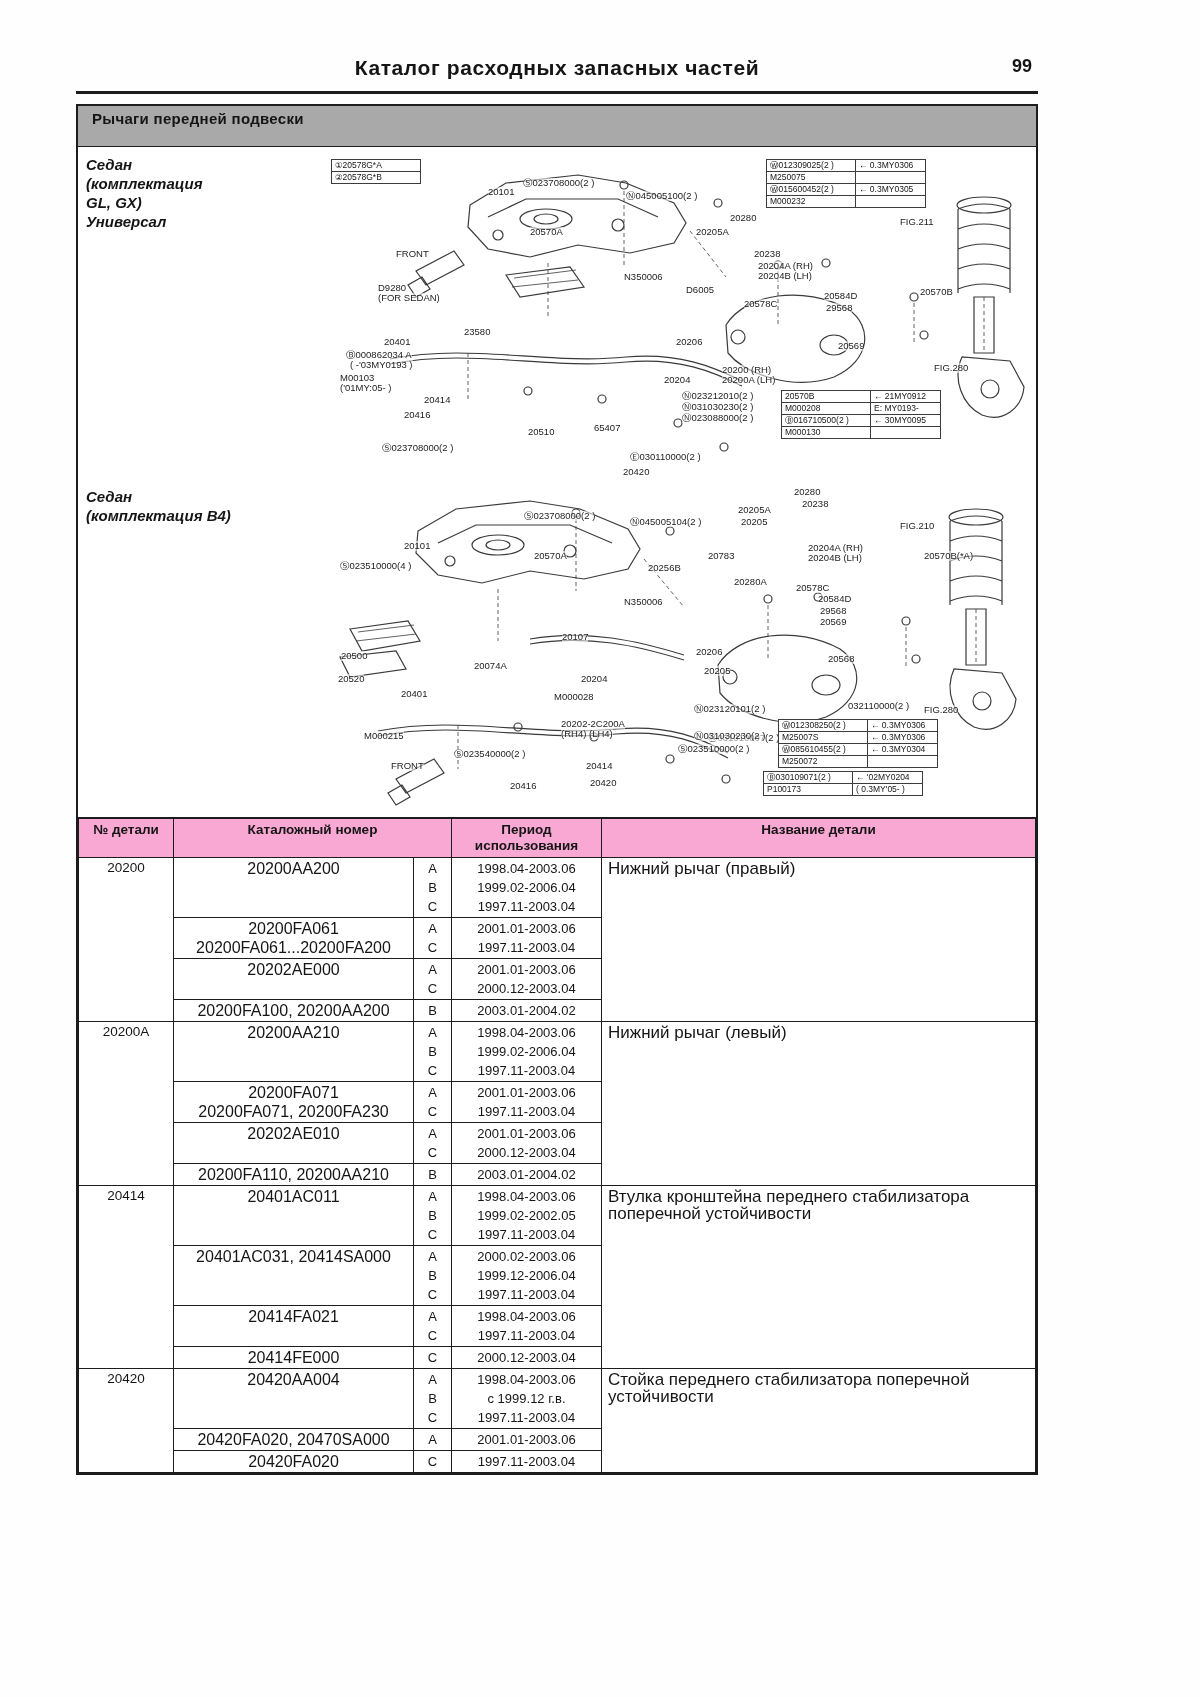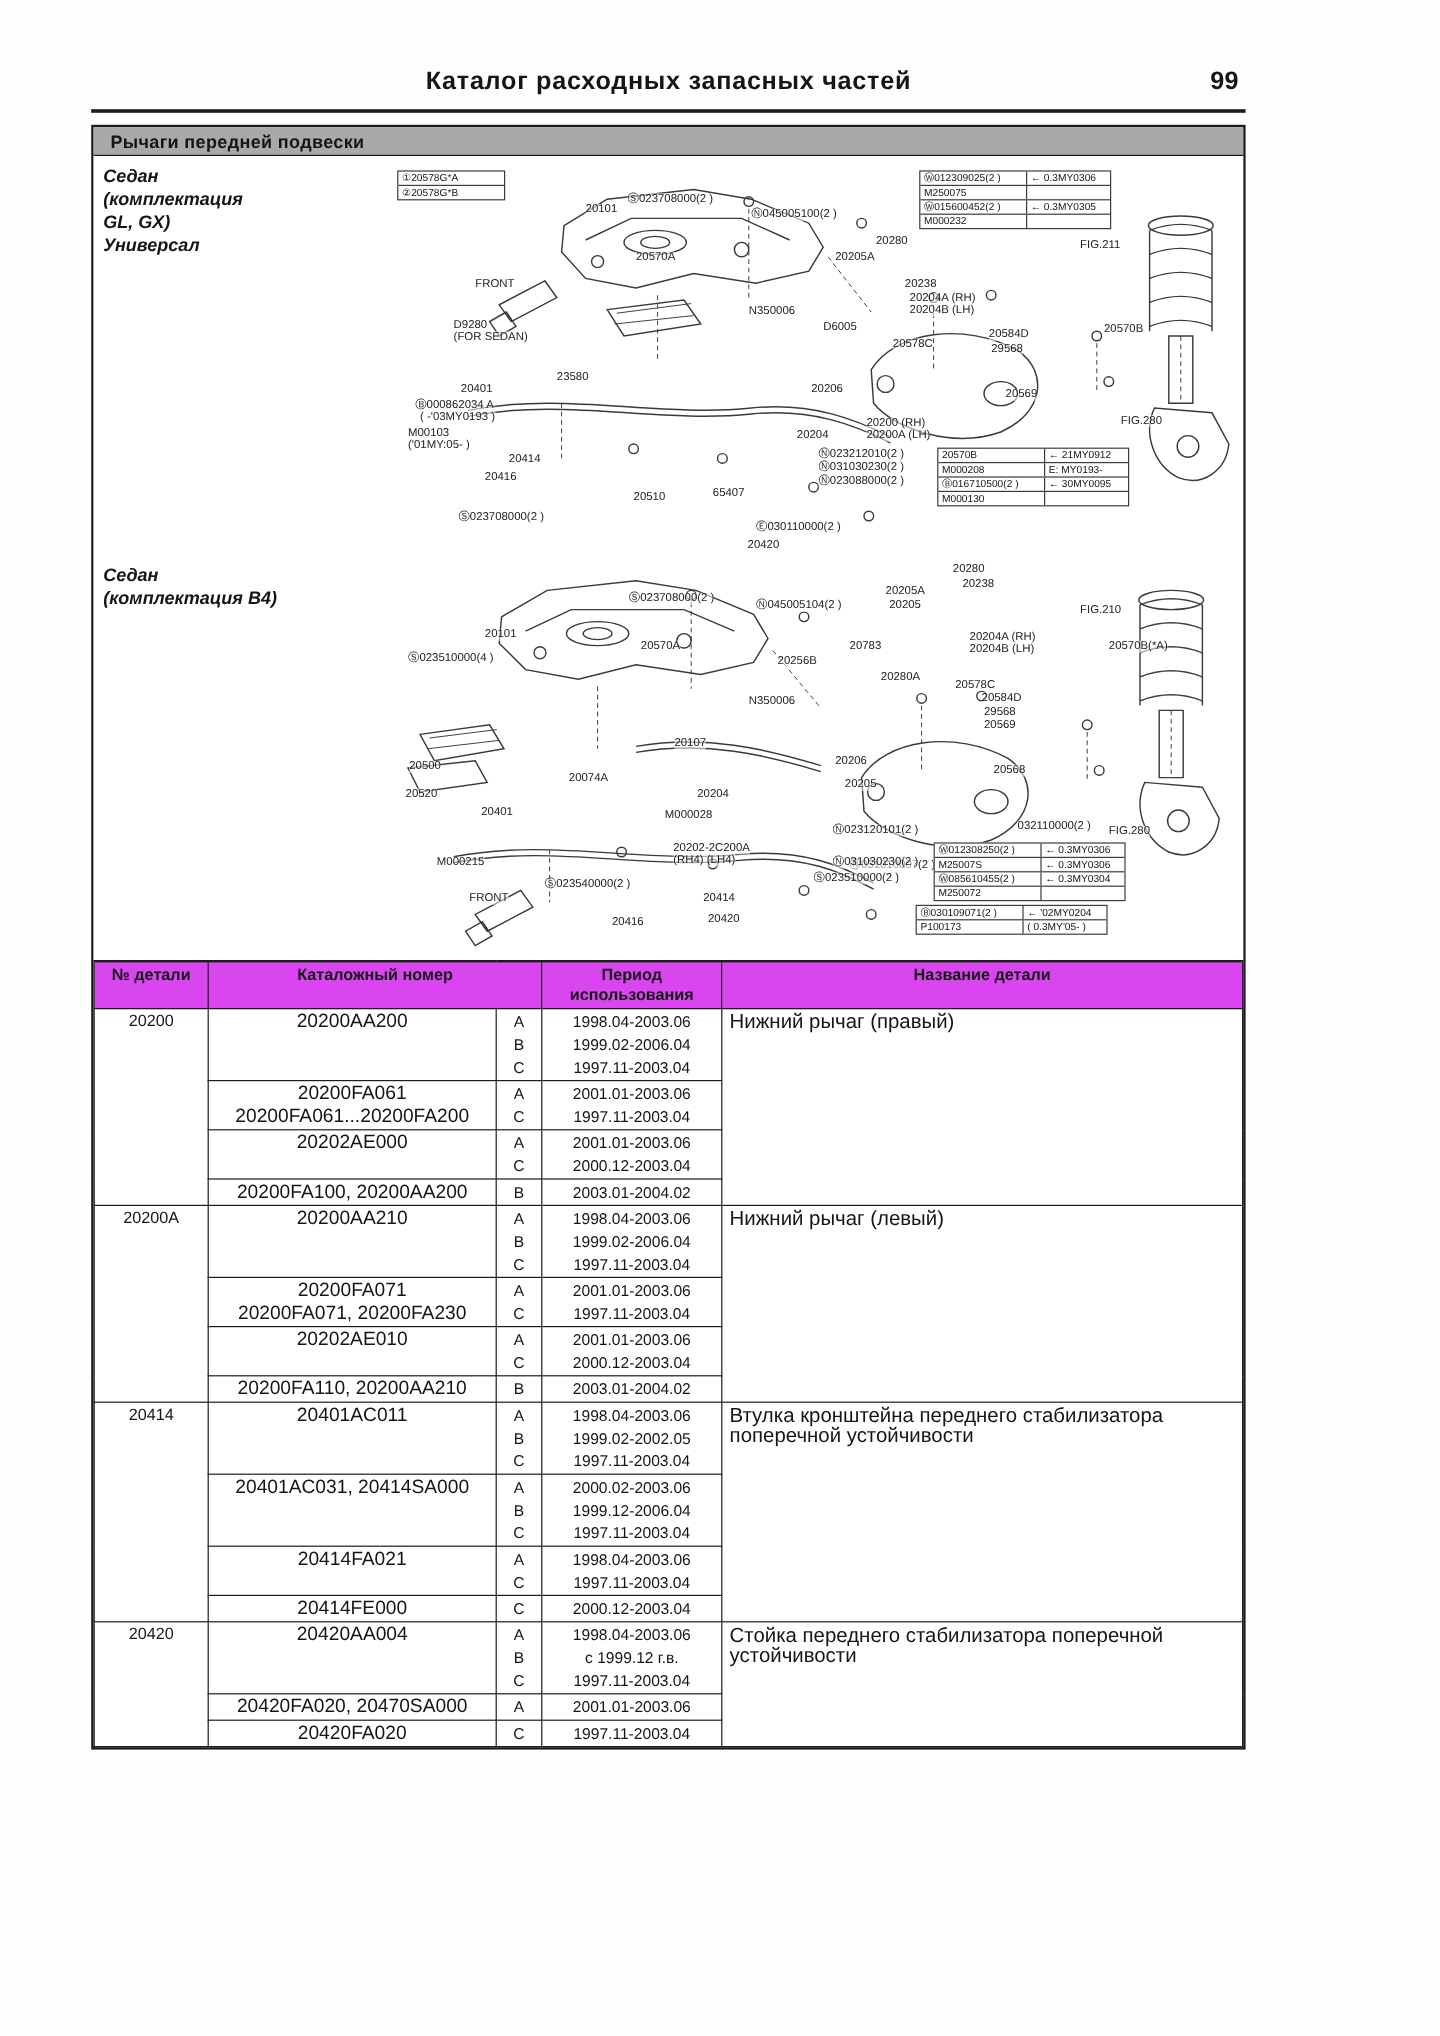--- a/index.html
+++ b/index.html
@@ -2,40 +2,40 @@
 <html><head>
 <meta charset="utf-8">
 <style>
   * { margin:0; padding:0; box-sizing:border-box; }
   html,body { width:1200px; height:1697px; background:#ffffff; }
   body { font-family:"Liberation Sans", sans-serif; color:#151515; }
   .page { position:relative; width:1200px; height:1697px; background:#fefefe; overflow:hidden; }
 
   .top-header { position:absolute; left:76px; top:50px; width:962px; height:44px; border-bottom:3px solid #1c1c1c; }
   .top-title { position:absolute; left:0; right:0; top:6px; text-align:center; font-size:21px; font-weight:bold; letter-spacing:.6px; }
-  .page-number { position:absolute; right:6px; top:6px; font-size:21px; font-weight:bold; }
+  .page-number { position:absolute; right:6px; top:6px; font-size:18px; font-weight:bold; }
 
   .content-box { position:absolute; left:76px; top:104px; width:962px; border:2px solid #1c1c1c; background:#fff; }
-  .section-bar { height:24px; background:#a9a9a9; border-bottom:1px solid #1c1c1c; font-weight:bold; font-size:15px; padding:4px 0 0 14px; letter-spacing:.3px; }
+  .section-bar { height:41px; background:#a9a9a9; border-bottom:1px solid #1c1c1c; font-weight:bold; font-size:15px; padding:4px 0 0 14px; letter-spacing:.3px; }
 
   .diagram { position:relative; height:332px; overflow:hidden; background:#fff; }
   #diagram2 { height:338px; }
   .diagram-caption { position:absolute; left:8px; top:8px; font-weight:bold; font-style:italic; font-size:15px; line-height:19px; white-space:pre-line; z-index:3; }
   .art { position:absolute; left:0; top:0; width:958px; height:100%; z-index:1; }
   .dlabel { position:absolute; font-size:9.5px; line-height:10px; white-space:nowrap; color:#1c1c1c; z-index:2; background:rgba(255,255,255,.55); }
   .dlegend { position:absolute; border:1px solid #3c3c3c; background:#fff; z-index:2; }
   .dlegend-row { display:flex; border-top:1px solid #3c3c3c; font-size:8.5px; line-height:11px; }
   .dlegend-row:first-child { border-top:0; }
   .dlegend-row span { padding:0 3px; white-space:nowrap; }
   .dlegend-row span.c0 { min-width:88px; }
   .dlegend-row span.c1 { border-left:1px solid #3c3c3c; min-width:70px; }
 
   table.parts-table { width:100%; border-collapse:collapse; table-layout:fixed; border-top:2px solid #1c1c1c; }
   .parts-table th, .parts-table td { border:1px solid #1c1c1c; vertical-align:top; }
-  .parts-table th { background:#d946ef; font-weight:bold; font-size:13.5px; line-height:16px; padding:3px 2px; text-align:center; }
+  .parts-table th { background:#f9a8d4; font-weight:bold; font-size:13.5px; line-height:16px; padding:3px 2px; text-align:center; }
   td.col-part { text-align:center; font-size:13.5px; padding-top:2px; font-weight:normal; }
   td.col-cat  { text-align:center; font-size:16px; white-space:pre-line; line-height:19px; padding:1px 2px; }
   td.col-let  { text-align:center; font-size:13px; white-space:pre-line; line-height:19px; padding:1px 0; }
   td.col-per  { text-align:center; font-size:13px; white-space:pre-line; line-height:19px; padding:1px 2px; }
   td.col-name { text-align:left; font-size:17px; line-height:17px; padding:2px 6px; }
 
   .note { position:absolute; left:76px; top:1446px; width:962px; font-style:italic; font-size:13.5px; line-height:19px; }
   .note-label { text-decoration:underline; font-weight:bold; }
 </style>
 </head>

